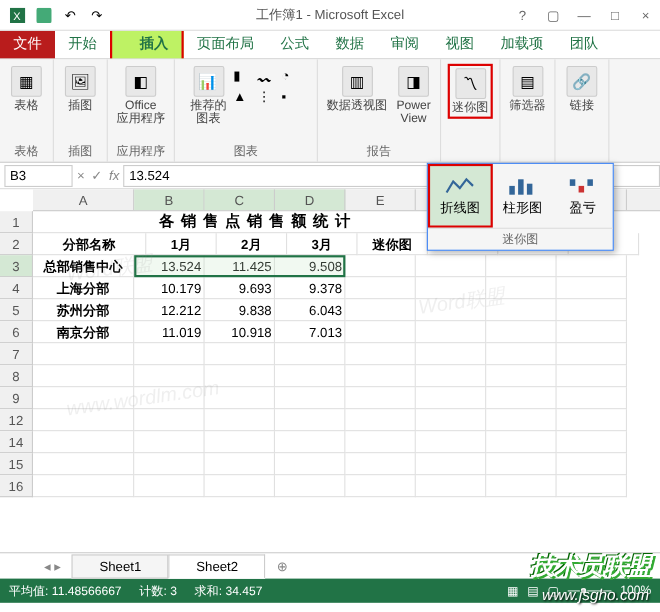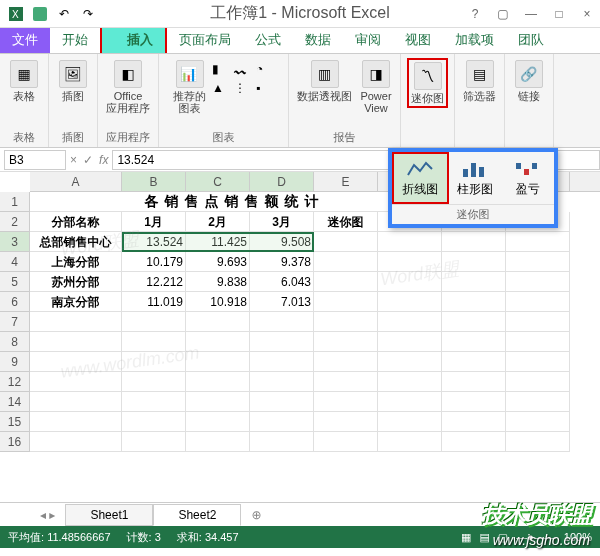--- a/index.html
+++ b/index.html
@@ -1,39 +1,39 @@
 <!DOCTYPE html>
 <html><head>
 <meta charset="utf-8">
 <style>
 * { margin:0; padding:0; box-sizing:border-box; font-family:"Microsoft YaHei","SimSun",sans-serif; }
 body { width:600px; height:556px; background:#fff; overflow:hidden; position:relative; font-size:12px; }
 .titlebar { height:28px; background:#fff; border-bottom:1px solid #ddd; display:flex; align-items:center; position:relative; }
 .qat { display:flex; gap:8px; padding:0 8px; align-items:center; }
 .qat-icon { width:16px; height:16px; display:flex; align-items:center; justify-content:center; }
-.win-title { position:absolute; left:50%; transform:translateX(-50%); color:#555; font-size:16px; }
+.win-title { position:absolute; left:50%; transform:translateX(-50%); color:#555; font-size:12px; }
 .win-ctrls { position:absolute; right:4px; display:flex; gap:10px; color:#666; }
 .win-ctrls span { width:18px; text-align:center; cursor:default; }
 .tabs { height:26px; background:#fff; display:flex; align-items:flex-end; border-bottom:1px solid #ccc; }
 .tab { padding:4px 12px; color:#217346; font-size:13px; cursor:default; }
-.tab.file { background:#8b5cf6; color:#fff; }
-.tab.active { background:#5eead4; border:2px solid #d00; border-bottom:none; color:#217346; font-weight:bold;padding-left:25px; }
+.tab.file { background:#b91c1c; color:#fff; }
+.tab.active { background:#bef264; border:2px solid #d00; border-bottom:none; color:#217346; font-weight:bold;padding-left:25px; }
 .ribbon { height:94px; background:#f5f5f5; border-bottom:1px solid #ccc; display:flex; position:relative; }
 .rgroup { border-right:1px solid #ddd; padding:4px 6px 2px; display:flex; flex-direction:column; align-items:center; justify-content:space-between; }
 .rgroup-top { display:flex; gap:4px; flex:1; align-items:flex-start; }
 .rbtn { display:flex; flex-direction:column; align-items:center; gap:2px; padding:2px; min-width:36px; }
 .rbtn-icon { width:28px; height:28px; background:#e8e8e8; border:1px solid #ccc; border-radius:2px; display:flex; align-items:center; justify-content:center; font-size:14px; }
 .rbtn-lbl { font-size:11px; color:#444; text-align:center; line-height:1.1; }
 .rgroup-name { font-size:11px; color:#666; text-align:center; padding-top:2px; }
 .rbtn.highlight { border:2px solid #d00; }
 .fbar { height:24px; display:flex; align-items:center; border-bottom:1px solid #ddd; background:#fff; }
 .namebox { width:62px; border:1px solid #ccc; padding:2px 4px; font-size:12px; margin-left:4px; }
 .fbar-btns { display:flex; margin:0 4px; color:#888; gap:6px; }
 .fxbox { flex:1; border:1px solid #ccc; padding:2px 4px; font-size:12px; }
-.sparkline-popup { position:absolute; right:42px; top:148px; width:170px; height:80px; background:#f5f5f5; border:4px solid #3b82f6; box-shadow:2px 2px 6px rgba(0,0,0,0.3); display:flex; flex-direction:column; z-index:10; }
+.sparkline-popup { position:absolute; right:42px; top:148px; width:170px; height:80px; background:#f5f5f5; border:1px solid #3b82f6; box-shadow:2px 2px 6px rgba(0,0,0,0.3); display:flex; flex-direction:column; z-index:10; }
 .spark-top { display:flex; flex:1; }
 .spark-btn { flex:1; display:flex; flex-direction:column; align-items:center; justify-content:center; gap:2px; }
 .spark-btn.sel { background:#d4e8d4; border:2px solid #d00; }
 .spark-name { font-size:11px; color:#666; text-align:center; border-top:1px solid #ddd; padding:2px; }
 .grid-area { position:relative; height:330px; overflow:hidden; }
 .colheads { display:flex; margin-left:30px; background:#f0f0f0; border-bottom:1px solid #ccc; height:20px; }
 .colh { width:64px; border-right:1px solid #ccc; text-align:center; line-height:20px; color:#555; }
 .colh.sel { background:#d4e8d4; }
 .rows { }
 .row { display:flex; height:20px; }
@@ -232,21 +232,21 @@
     <div class="colh">G</div>
     <div class="colh">H</div>
   </div>
   <div class="rows" id="rows">
       <div class="row">
         <div class="rowh">1</div>
         <div class="cell title-row" style="width: 410px; font-family: Liberation Mono, monospace;">各销售点销售额统计</div>
       </div>
       <div class="row">
         <div class="rowh">2</div>
-        <div class="cell header" style="width: 92px;">分部名称</div>
+        <div class="cell header" style="width: 103px;">分部名称</div>
         <div class="cell header">1月</div>
         <div class="cell header">2月</div>
         <div class="cell header">3月</div>
         <div class="cell header">迷你图</div>
         <div class="cell "></div>
         <div class="cell "></div>
         <div class="cell "></div>
       </div>
       <div class="row">
         <div class="rowh sel">3</div>

